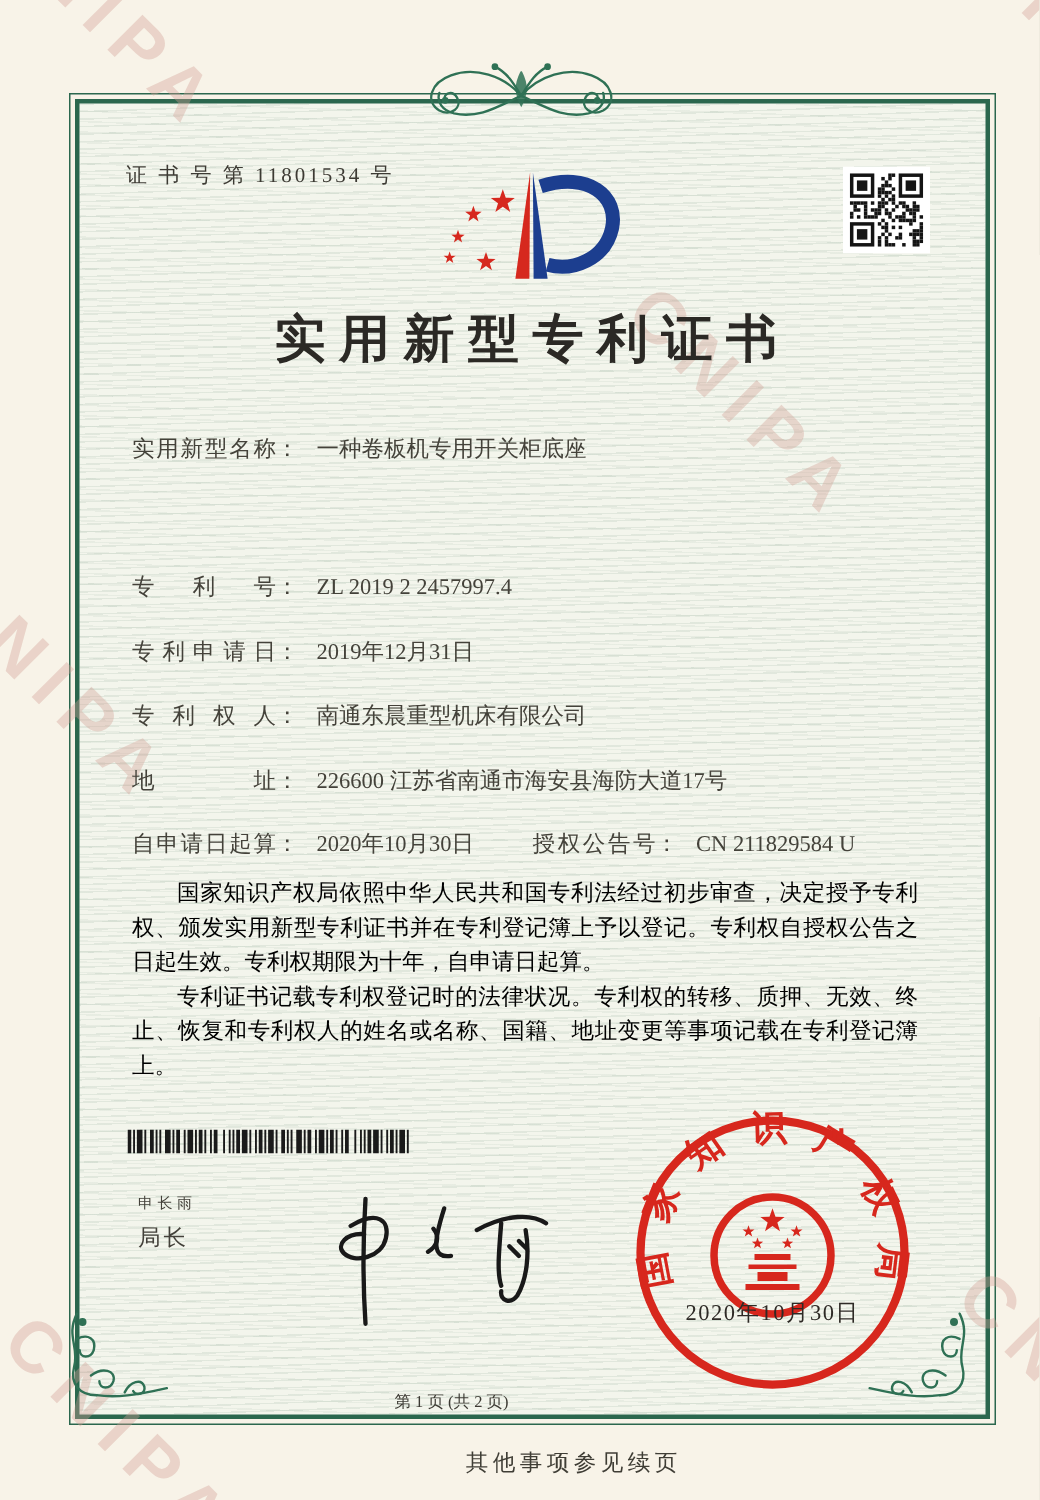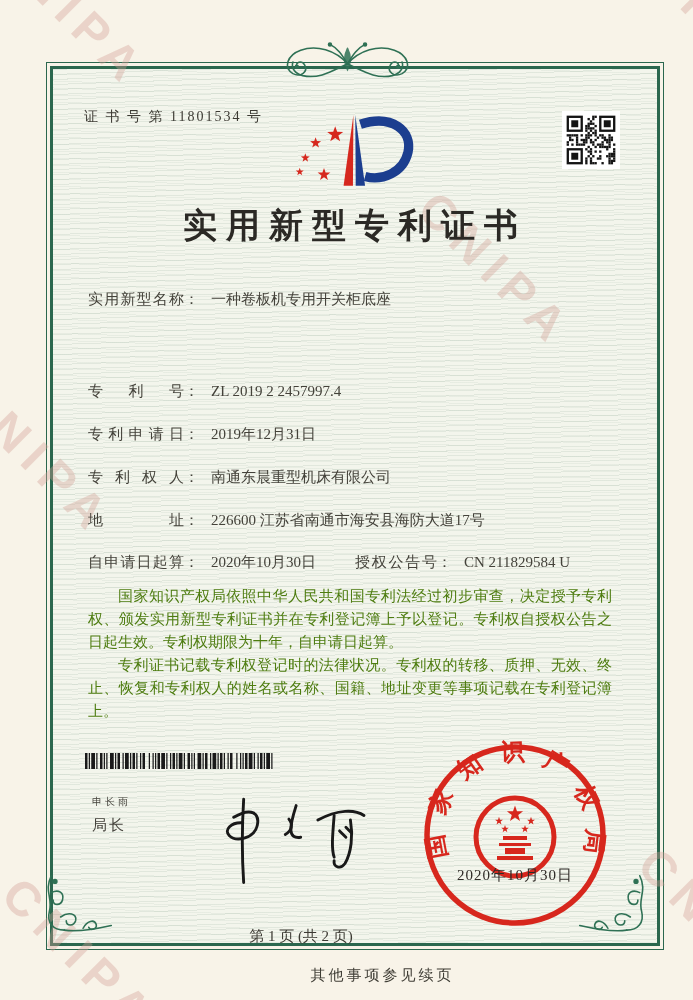--- a/index.html
+++ b/index.html
@@ -41,32 +41,32 @@
     left:46px;top:203px;width:618px;text-align:center;
     font-size:34px;font-weight:bold;letter-spacing:9px;color:#2b2925;
   }
   .row{left:88px;font-size:15px;white-space:nowrap;color:#44423a;}
   .lab{display:inline-block;width:96px;text-align:justify;text-align-last:justify;}
   .val{margin-left:12px;margin-top:26px;}
   .row2{left:355px;font-size:15px;white-space:nowrap;color:#44423a;}
   .row2 .lab{width:82px;}
   .bodytext{
     left:88px;top:585px;width:524px;font-size:15px;line-height:23px;
-    text-align:justify;color:#4d7c0f;
+    text-align:justify;color:#000000;
   }
   .bodytext p{margin:0;text-indent:2em;}
   .director-label{left:92px;top:816px;font-size:15px;letter-spacing:2px;}
   .director-name{left:92px;top:795px;font-size:10px;letter-spacing:3px;}
   .signature{left:198px;top:792px;}
   .seal-wrap{left:415px;top:735px;width:200px;height:200px;}
   .seal-date{
     position:absolute;left:0;top:131px;width:100%;text-align:center;
     font-size:15px;letter-spacing:1px;color:#2e2a26;
   }
-  .page-num{left:46px;top:927px;width:510px;text-align:center;font-size:15px;color:#3c3a33;}
+  .page-num{left:46px;top:927px;width:510px;text-align:center;font-size:11px;color:#3c3a33;}
   .footer-note{left:0;top:966px;width:693px;text-align:center;font-size:15px;letter-spacing:3px;color:#3f3d35;padding-left:36px;}
 </style>
 </head>
 <body>
 
 <div class="page">
 
   <div class="frame">
     <div class="frame-inner"></div>
   </div>

